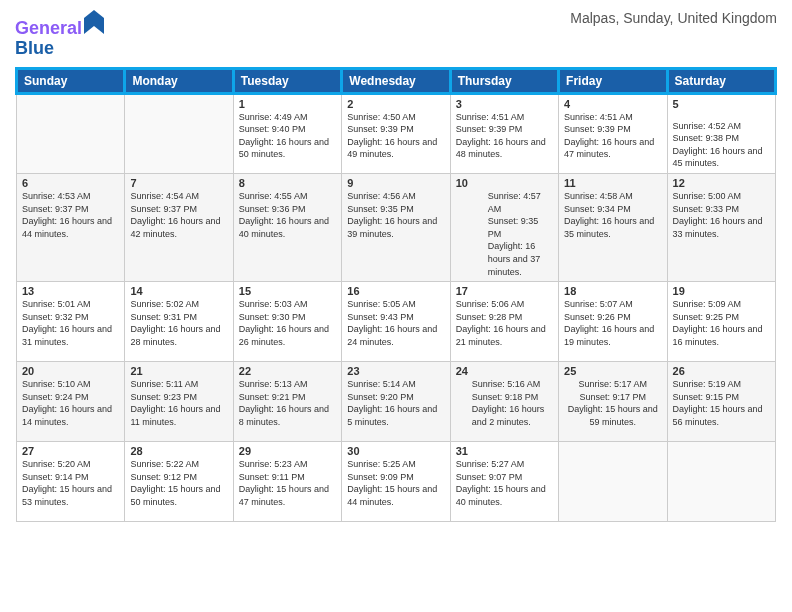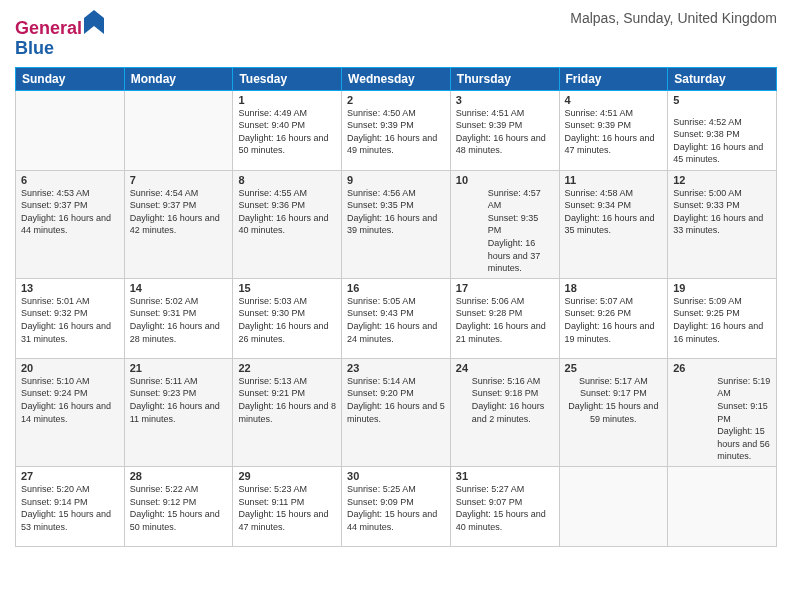--- a/index.html
+++ b/index.html
@@ -23,21 +23,21 @@
     }
     .logo {
       display: flex;
       align-items: center;
     }
     .logo-text {
       font-size: 18px;
       font-weight: bold;
       line-height: 1.1;
     }
-    .logo-general { color: #be185d; }
+    .logo-general { color: #8b5cf6; }
     .logo-blue { color: #1a5fa8; }
     .logo-icon {
       width: 20px;
       height: 24px;
       margin-left: 2px;
     }
     .title-section {
       text-align: right;
     }
     .month-year {
@@ -55,21 +55,21 @@
       border-collapse: collapse;
       border: 1px solid #ccc;
     }
     .calendar th {
       background-color: #1a5fa8;
       color: white;
       text-align: left;
       padding: 4px 6px;
       font-size: 12px;
       font-weight: bold;
-      border: 1px solid #0ea5e9;
+      border: 3px solid #0ea5e9;
     }
     .calendar td {
       border: 1px solid #ccc;
       vertical-align: top;
       padding: 3px 5px;
       width: calc(100% / 7);
       height: 80px;
       font-size: 9.5px;
       color: #333;
       background: #fff;
@@ -281,21 +281,21 @@
 Daylight: 16 hours and 2 minutes.</div>
           </td>
           <td>
             <span class="day-num">25</span>
             <div class="day-info" style="white-space: pre-line; text-align: center;">Sunrise: 5:17 AM
 Sunset: 9:17 PM
 Daylight: 15 hours and 59 minutes.</div>
           </td>
           <td>
             <span class="day-num">26</span>
-            <div class="day-info" style="white-space: pre-line; margin-left: 44px;">Sunrise: 5:19 AM
+            <div class="day-info" style="white-space: pre-line;">Sunrise: 5:19 AM
 Sunset: 9:15 PM
 Daylight: 15 hours and 56 minutes.</div>
           </td>
         </tr>
         <tr>
           <td>
             <span class="day-num">27</span>
             <div class="day-info" style="white-space: pre-line;">Sunrise: 5:20 AM
 Sunset: 9:14 PM
 Daylight: 15 hours and 53 minutes.</div>

